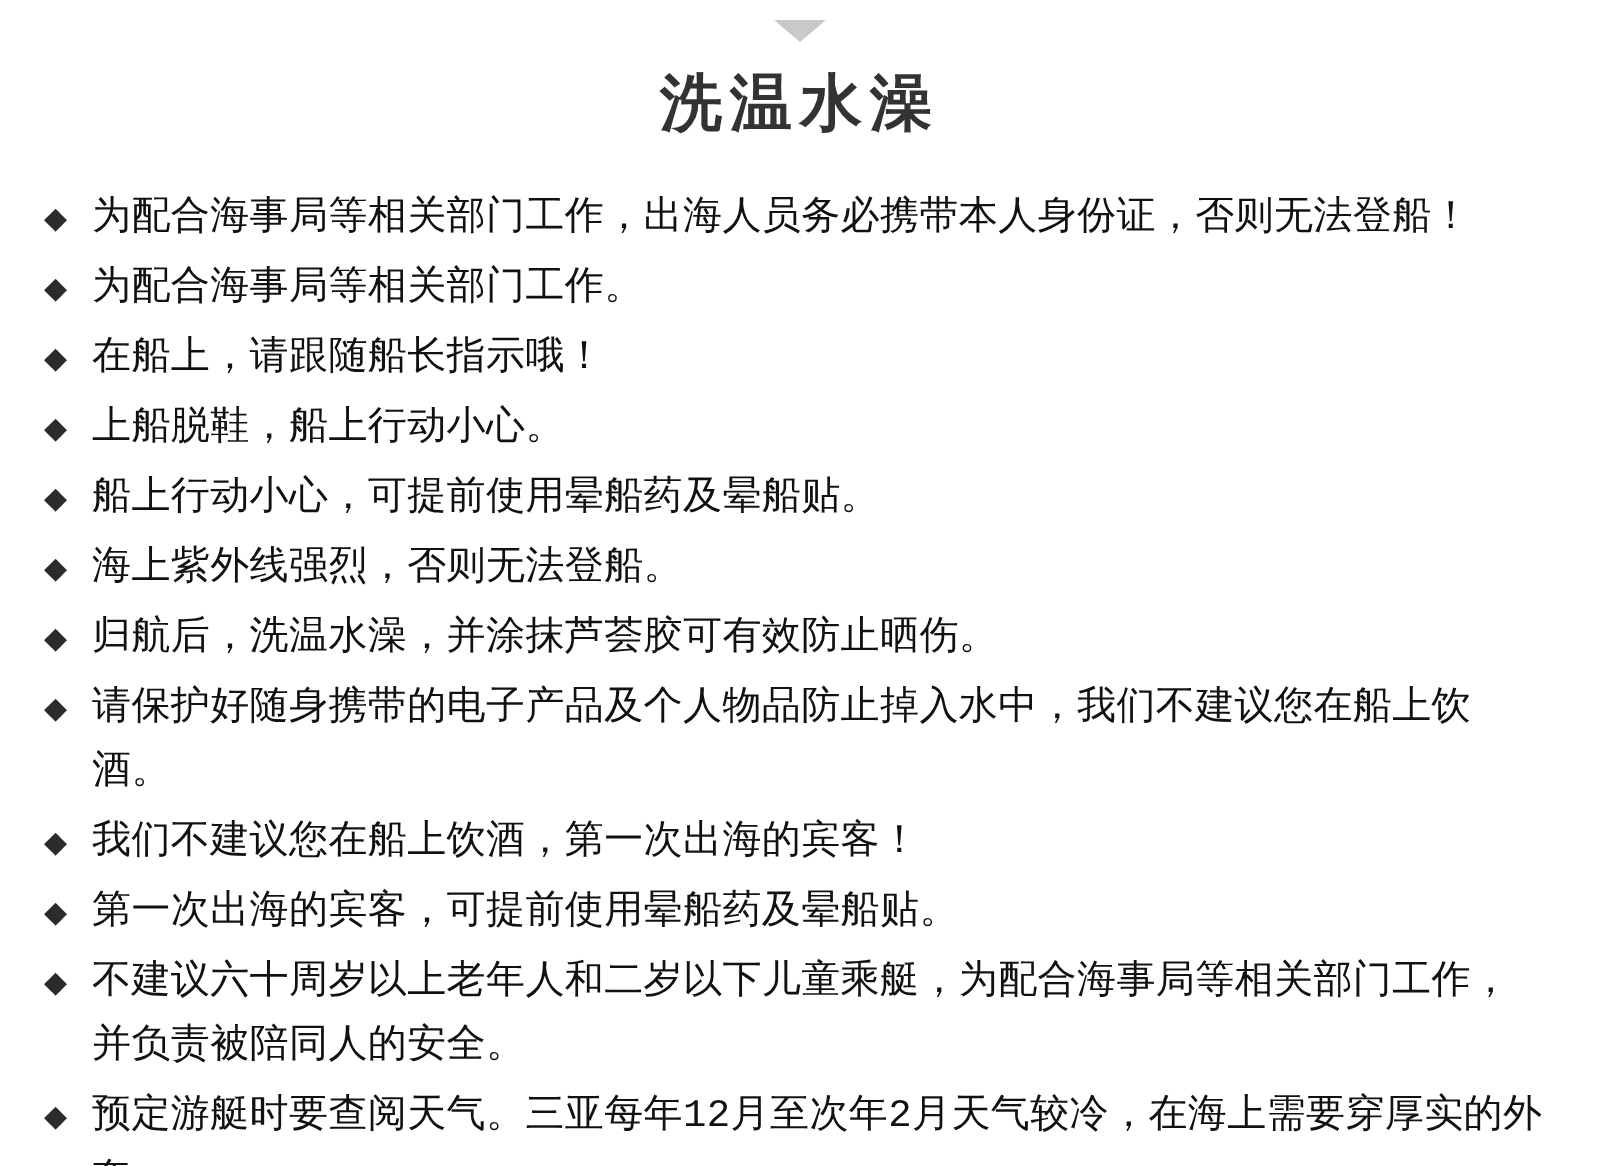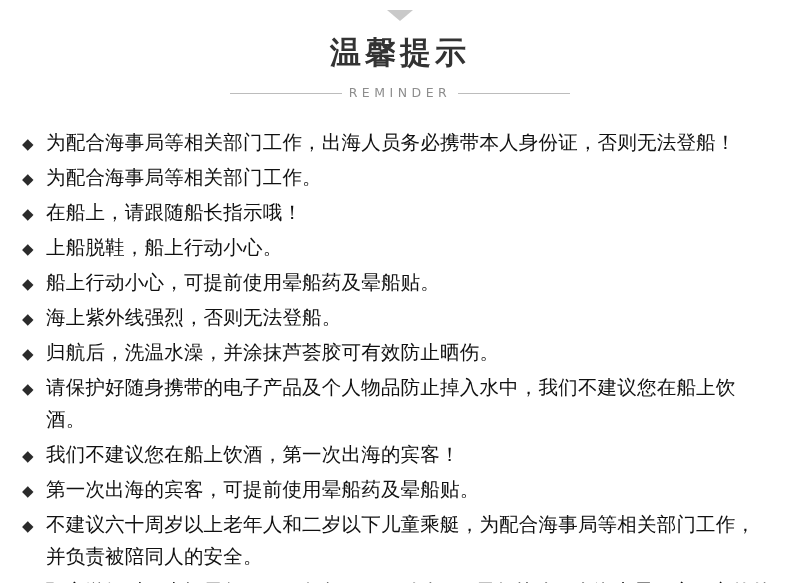--- a/index.html
+++ b/index.html
@@ -106,26 +106,21 @@
   }
 </style>
 </head>
 <body>
 
 <div class="page">
 
   <div class="top-arrow"></div>
 
   <div class="header">
-    <div class="header-title">温馨提示</div>
-    <div class="header-sub-wrap">
-      <div class="rule-box">
-        <div class="header-sub">REMINDER</div>
-      </div>
-    </div>
+    <div class="header-title">洗温水澡</div>
   </div>
 
   <div class="list">
 
     <div class="item">
       <span class="bullet">◆</span>
       <span class="item-text">为配合海事局等相关部门工作，出海人员务必携带本人身份证，否则无法登船！</span>
     </div>
 
     <div class="item">

